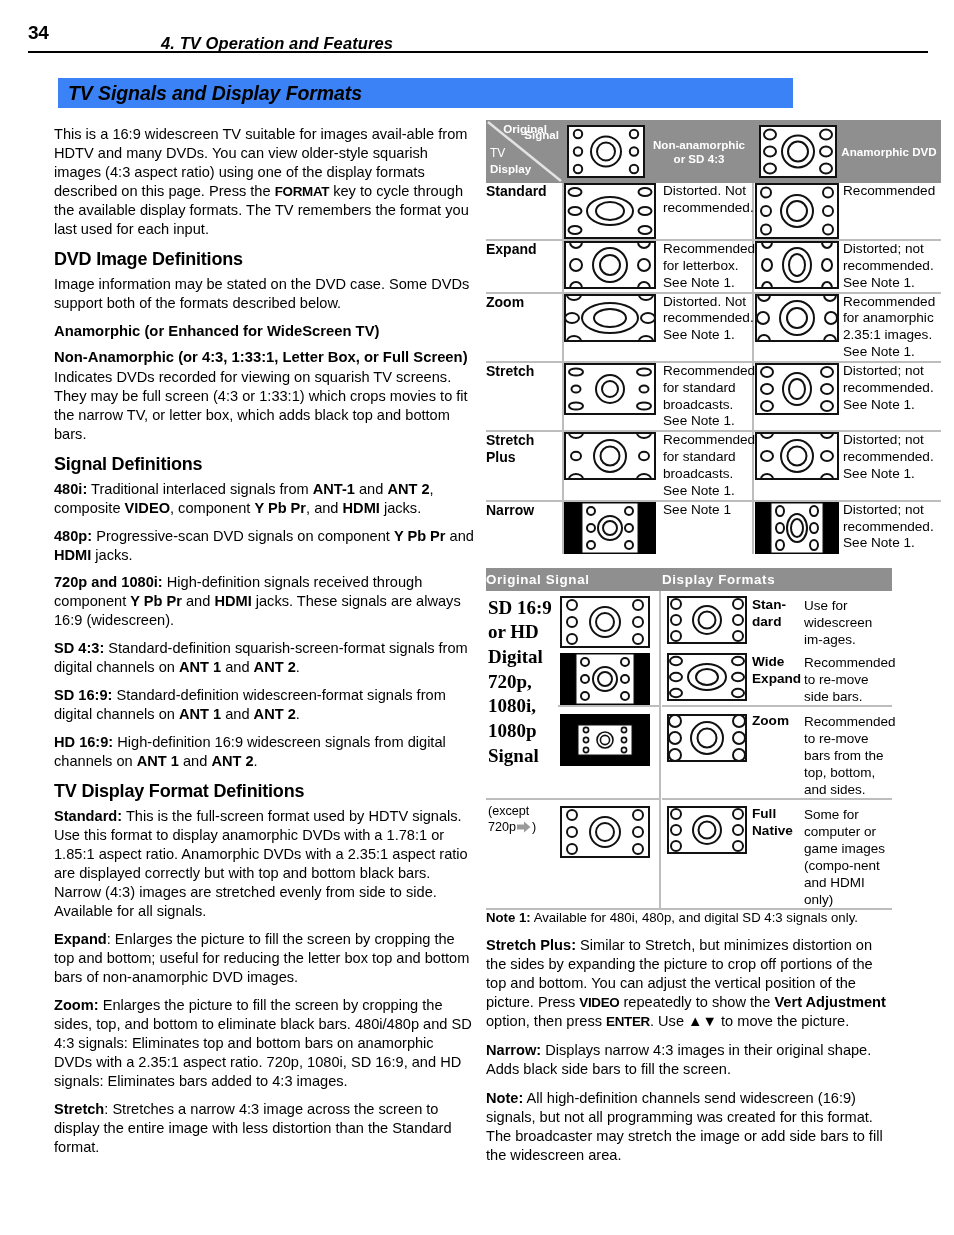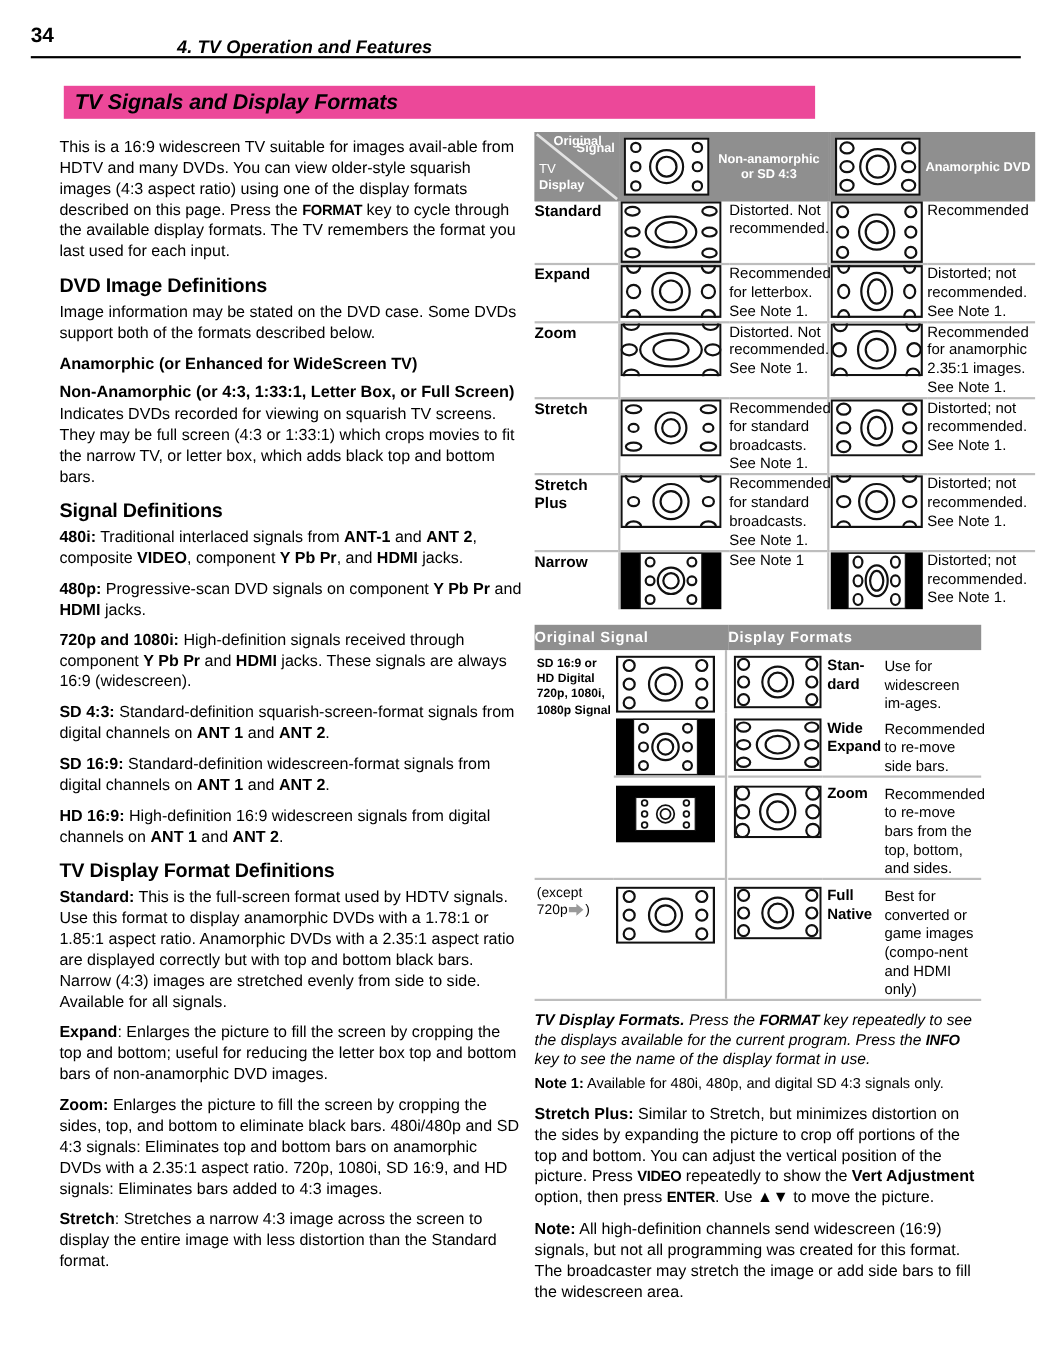--- a/index.html
+++ b/index.html
@@ -23,22 +23,22 @@
   .runhead .ttl {
     position:absolute; left:133px; top:12px;
     font-size:16.5px; font-weight:bold; font-style:italic; letter-spacing:0.1px;
   }
   .runhead .rule {
     position:absolute; left:0; top:29px; width:900px; height:2px; background:#000;
   }
 
   
   .banner {
-    position:absolute; left:58px; top:78px; width:683px; height:30px;
-    background:#ec4899;
+    position:absolute; left:58px; top:78px; width:735px; height:30px;
+    background:#3b82f6;
   }
   .banner span {
     position:absolute; left:10px; top:4px;
     font-size:19.5px; font-weight:bold; font-style:italic; letter-spacing:-0.1px;
   }
 
   
   .colL { position:absolute; left:54px; top:125px; width:420px; }
   .colR { position:absolute; left:486px; top:120px; width:410px; }
 
@@ -79,21 +79,21 @@
   .hsep td { border-top:2px solid #bdbdbd; }
 
   
   .t2 { width:406px; table-layout:fixed; margin-top:14px; }
   .t2 .hd2 {
     background:#8f8f8f; color:#fff; text-align:left;
     font-size:13.4px; font-weight:bold; letter-spacing:0.6px;
     padding:4px 0 4px 0;
   }
   .t2 td { vertical-align:top; padding:0; }
-  .t2 .sigtxt { font-size:11px; font-weight:bold; line-height:1.30; padding:5px 2px 12px 2px; }
+  .t2 .sigtxt { font-size:19px; font-weight:bold; line-height:1.30; padding:5px 2px 12px 2px;font-family:Liberation Serif, serif; }
   .t2 .fmtname { font-size:13.6px; font-weight:bold; line-height:1.24; padding:6px 2px 0 4px; }
   .t2 .fmtdesc { font-size:13.5px; line-height:1.26; padding:6px 2px 0 4px; }
   .t2 .exceptcell { font-size:12.6px; line-height:1.26; padding:4px 2px 0 2px; }
 
   .capt { font-size:14.2px; font-style:italic; font-weight:bold; line-height:1.26; margin:10px 0 4px 0; }
   .capt .reg { font-weight:normal; font-style:italic; }
   .note1 { font-size:13.2px; line-height:1.25; margin:0 0 10px 0; }
   .rtxt { font-size:14.6px; line-height:1.30; margin:0 0 10px 0; }
 </style>
 </head>
@@ -549,29 +549,29 @@
               <circle cx="40" cy="24" r="8.5" fill="none" stroke="#111" stroke-width="2"></circle>
               <circle cx="9" cy="8" r="5" fill="none" stroke="#111" stroke-width="2"></circle>
               <circle cx="71" cy="8" r="5" fill="none" stroke="#111" stroke-width="2"></circle>
               <circle cx="9" cy="24" r="5" fill="none" stroke="#111" stroke-width="2"></circle>
               <circle cx="71" cy="24" r="5" fill="none" stroke="#111" stroke-width="2"></circle>
               <circle cx="9" cy="40" r="5" fill="none" stroke="#111" stroke-width="2"></circle>
               <circle cx="71" cy="40" r="5" fill="none" stroke="#111" stroke-width="2"></circle>
             </svg>
           </td>
           <td class="fmtname" style="border-top:2px solid #bdbdbd">Full Native</td>
-          <td class="fmtdesc" style="border-top:2px solid #bdbdbd">Best for converted or game images (compo-nent and HDMI only)</td>
+          <td class="fmtdesc" style="border-top:2px solid #bdbdbd">Some for computer or game images (compo-nent and HDMI only)</td>
         </tr>
       </tbody>
     </table>
     <div style="border-top:2px solid #bdbdbd;width:406px;"></div>
 
-    <p class="capt"><span>TV Display Formats.</span><span class="reg">  Press the </span><span class="mono">FORMAT</span><span class="reg"> key repeatedly to see the displays available for the current program.  Press the </span><span class="mono">INFO</span><span class="reg"> key to see the name of the display format in use.</span></p>
 
     <p class="note1"><b>Note 1:</b><span>  Available for 480i, 480p, and digital SD 4:3 signals only.</span></p>
 
     <div>
         <p class="rtxt"><b>Stretch Plus:</b>  Similar to Stretch, but minimizes distortion on the sides by expanding the picture to crop off portions of the top and bottom.  You can adjust the vertical position of the picture.  Press <span class="mono">VIDEO</span> repeatedly to show the <b>Vert Adjustment</b> option, then press <span class="mono">ENTER</span>.  Use ▲▼ to move the picture.</p>
+        <p class="rtxt"><b>Narrow:</b>  Displays narrow 4:3 images in their original shape.  Adds black side bars to fill the screen.</p>
         <p class="rtxt"><b>Note:</b>  All high-definition channels send widescreen (16:9) signals, but not all programming was created for this format.  The broadcaster may stretch the image or add side bars to fill the widescreen area.</p>
       </div>
 
   </div>
 </div>
 
 </body></html>

